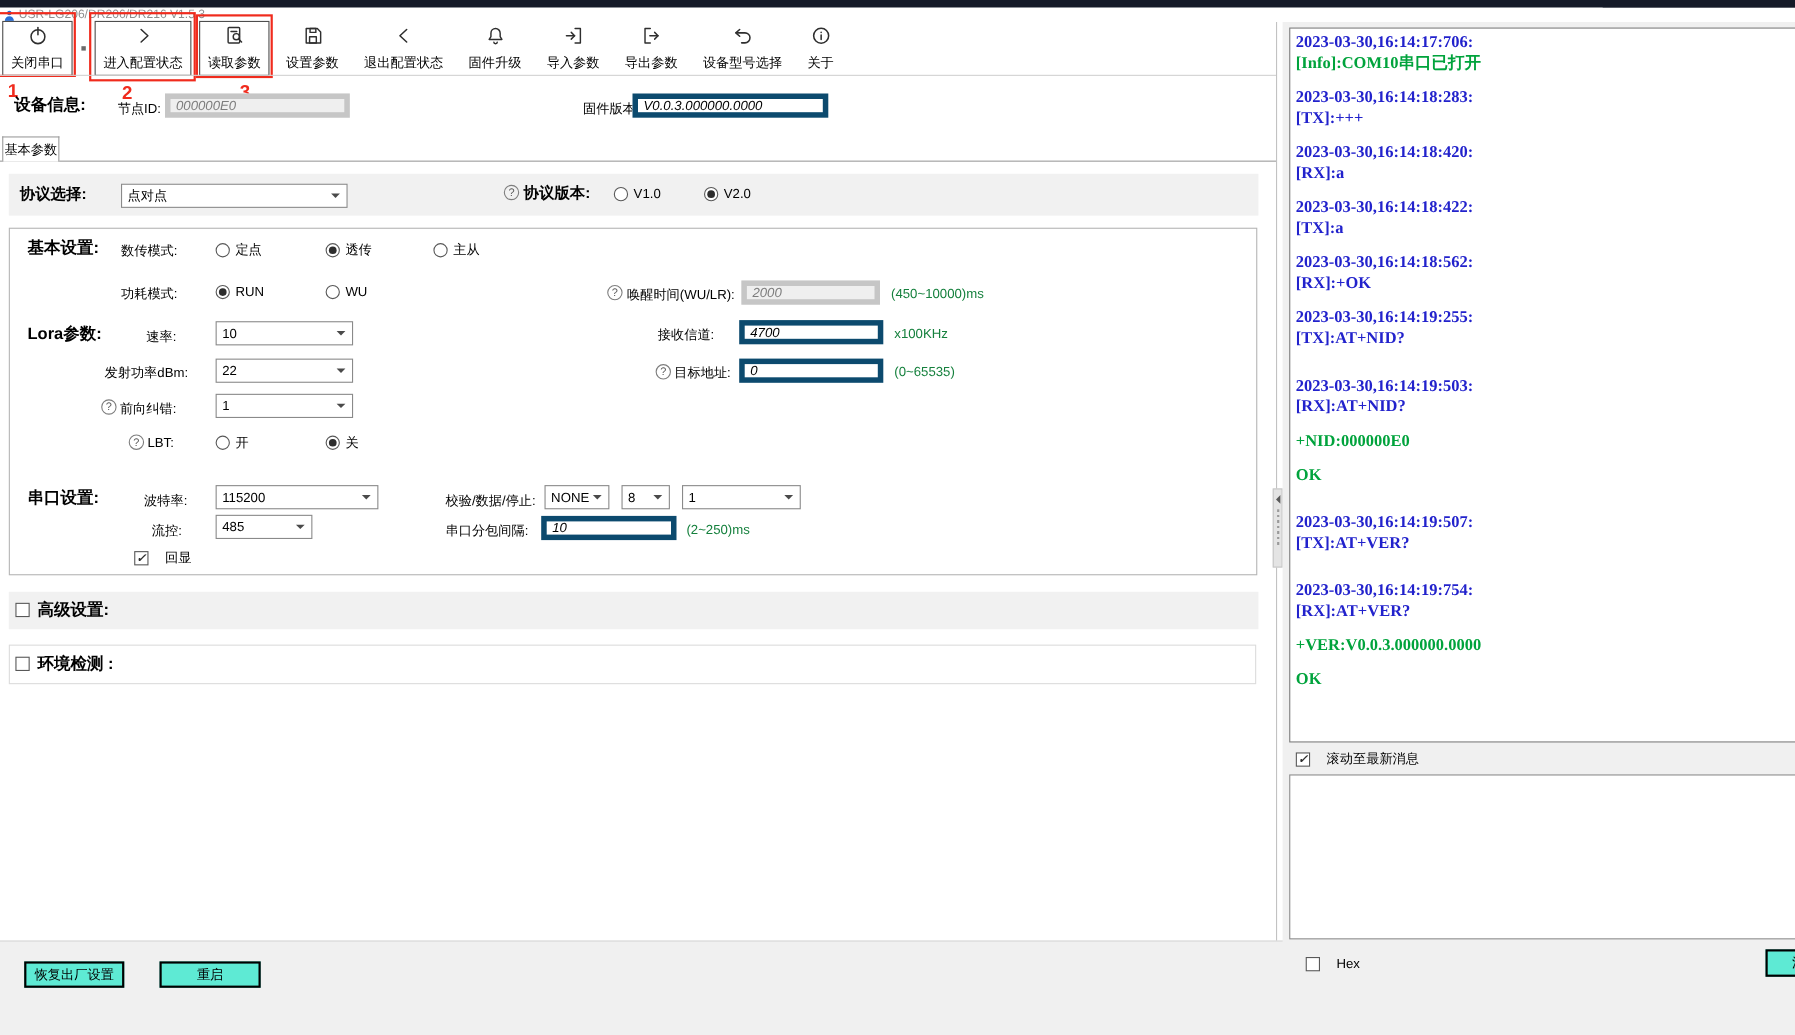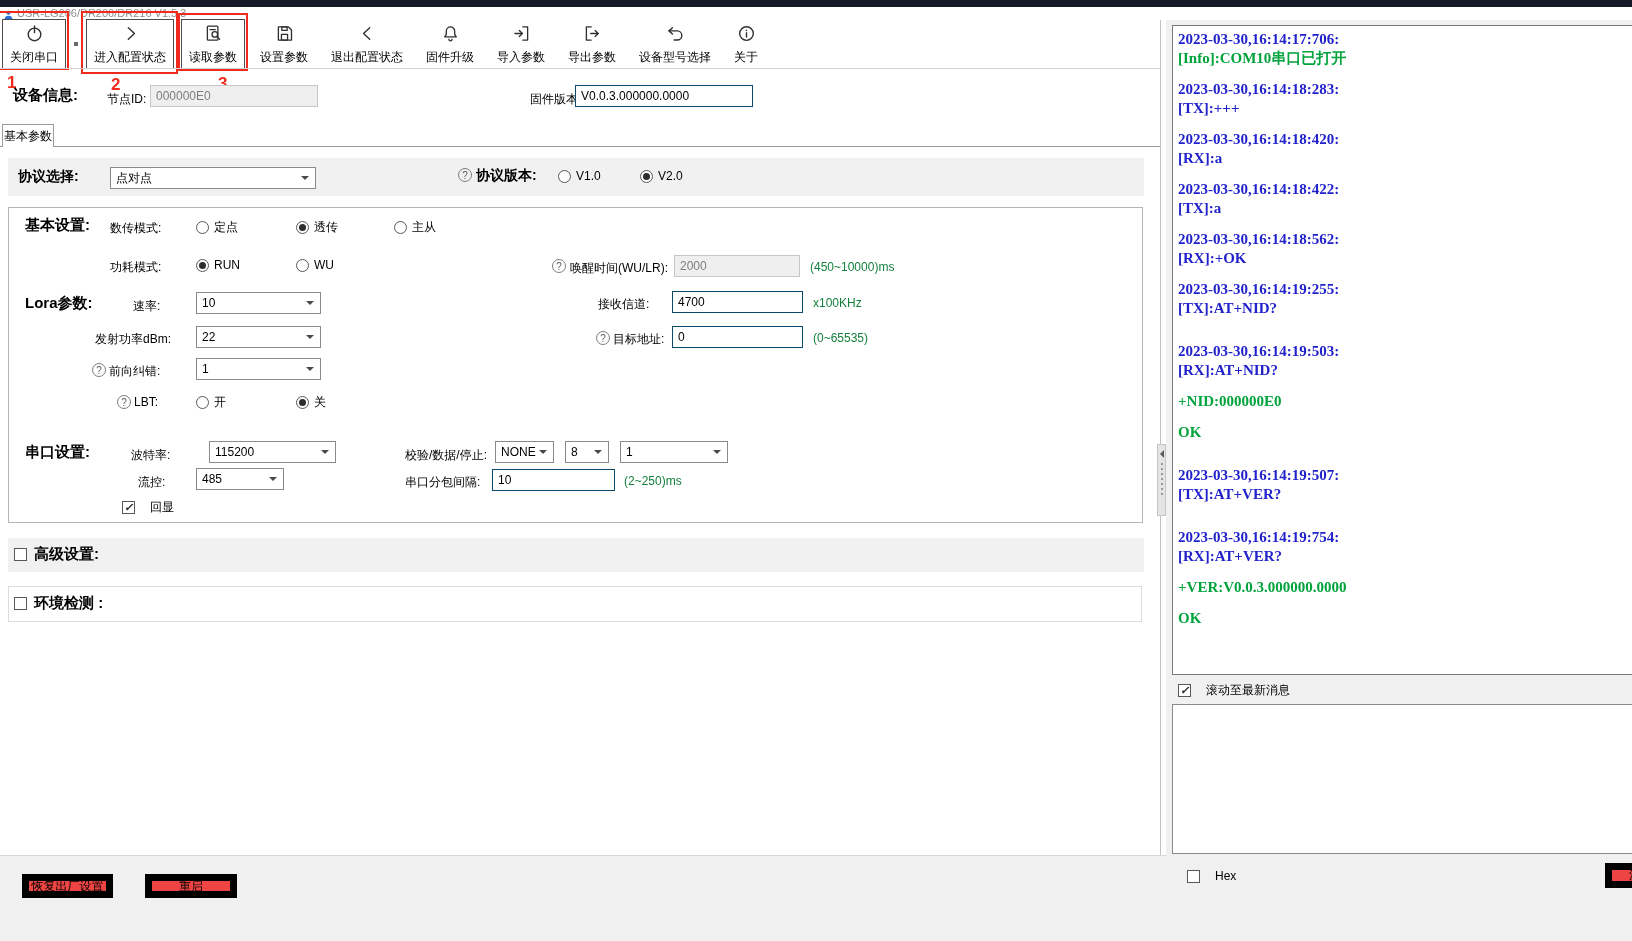--- a/index.html
+++ b/index.html
@@ -24,22 +24,22 @@
   .rednum{position:absolute;color:#f02b1d;font-size:17px;font-weight:700;pointer-events:none;}
   
   .blbl{position:absolute;font-weight:700;font-size:14px;white-space:nowrap;}
   .blbl.big{font-size:15px;}
   .lbl{position:absolute;font-size:12px;white-space:nowrap;}
   .hint{position:absolute;font-size:12px;color:#15803d;white-space:nowrap;}
   .combo{position:absolute;height:22px;background:#fff;border:1px solid #8a8a8a;box-sizing:border-box;
          display:flex;align-items:center;padding:0 20px 0 5px;font-size:12px;}
   .combo::after{content:"";position:absolute;right:6px;top:50%;margin-top:-2px;
          border:4px solid transparent;border-top-color:#4a4a4a;}
-  .field{position:absolute;height:22px;background:#fff;border:1px solid #0c4a6e;box-sizing:border-box;
-         display:flex;align-items:center;padding-left:5px;font-size:12px;}
+  .field{position:absolute;height:22px;background:#fff;border:5px solid #0c4a6e;box-sizing:border-box;
+         display:flex;align-items:center;padding-left:5px;font-size:12px;font-style:italic;}
   .field.disabled{background:#efefef;border-color:#c6c6c6;color:#7d7d7d;}
   .radio{position:absolute;display:inline-flex;align-items:center;gap:5px;font-size:12px;}
   .radio i{width:13px;height:13px;border:1px solid #585858;border-radius:50%;background:#fff;
            position:relative;flex:none;box-sizing:border-box;}
   .radio.checked i::after{content:"";position:absolute;left:2px;top:2px;right:2px;bottom:2px;
            background:#2d2d2d;border-radius:50%;}
   .radio em{font-style:normal;}
   .check{position:absolute;display:inline-flex;align-items:center;gap:15px;font-size:12px;}
   .check i{width:13px;height:13px;border:1px solid #585858;background:#fff;flex:none;box-sizing:border-box;
            display:flex;align-items:center;justify-content:center;font-size:11px;font-weight:700;color:#2d2d2d;}
@@ -51,21 +51,21 @@
   .tabline{position:absolute;left:0;top:146px;width:1160px;height:1px;background:#9c9c9c;}
   .tab{position:absolute;left:2px;top:124px;width:52px;height:23px;background:#fff;
        border:1px solid #9c9c9c;border-bottom:none;box-sizing:border-box;z-index:2;
        display:flex;align-items:center;justify-content:center;font-size:12px;}
   
   .strip{position:absolute;background:#f1f1f1;}
   .groupbox{position:absolute;border:1px solid #b5b5b5;box-sizing:border-box;background:#fff;}
   .envstrip{position:absolute;background:#fff;border:1px solid #dcdcdc;box-sizing:border-box;}
   
   .footer{position:absolute;left:0;top:855px;width:1632px;height:86px;background:#f0f0f0;border-top:1px solid #d8d8d8;}
-  .wbtn{position:absolute;background:#ef4444;border:7px solid #000000;box-sizing:border-box;
+  .wbtn{position:absolute;background:#5eead4;border:2px solid #000000;box-sizing:border-box;
         font-size:12px;display:flex;align-items:center;justify-content:center;cursor:default;}
   
   .vline{position:absolute;left:1160px;top:20px;width:1px;height:835px;background:#c2c2c2;}
   .splitter{position:absolute;left:1157px;top:444px;width:9px;height:72px;background:#e4e4e4;
             border:1px solid #c6c6c6;box-sizing:border-box;display:flex;flex-direction:column;align-items:center;padding-top:5px;}
   .splitter .tri{width:0;height:0;border:4px solid transparent;border-right-color:#5a5a5a;margin-bottom:5px;margin-left:-4px;}
   .splitter .dots{width:2px;height:34px;background:repeating-linear-gradient(#9a9a9a 0 2px,transparent 2px 5px);}
   .rightpanel{position:absolute;left:1166px;top:20px;width:466px;height:921px;background:#f0f0f0;}
   .logbox{position:absolute;left:6px;top:5px;width:470px;height:650px;background:#fff;
           border:1px solid #7a7a7a;box-sizing:border-box;overflow:hidden;padding:4px 0 0 5px;}
@@ -317,21 +317,21 @@
     <i></i>
       <em>开</em>
   </span>
   <span class="radio checked" style="left:296px;top:394px;">
     <i></i>
       <em>关</em>
   </span>
 
   <span class="blbl big" style="left:25px;top:443px;">串口设置:</span>
   <span class="lbl" style="left:131px;top:447px;">波特率:</span>
-  <span class="combo" style="left:196px;top:441px;width:127px;margin-left:13px;">
+  <span class="combo" style="left:196px;top:441px;width:148px;">
     <span>115200</span>
   </span>
   <span class="lbl" style="left:405px;top:447px;">校验/数据/停止:</span>
   <span class="combo" style="left:495px;top:441px;width:59px;">
     <span>NONE</span>
   </span>
   <span class="combo" style="left:565px;top:441px;width:44px;">
     <span>8</span>
   </span>
   <span class="combo" style="left:620px;top:441px;width:108px;">

